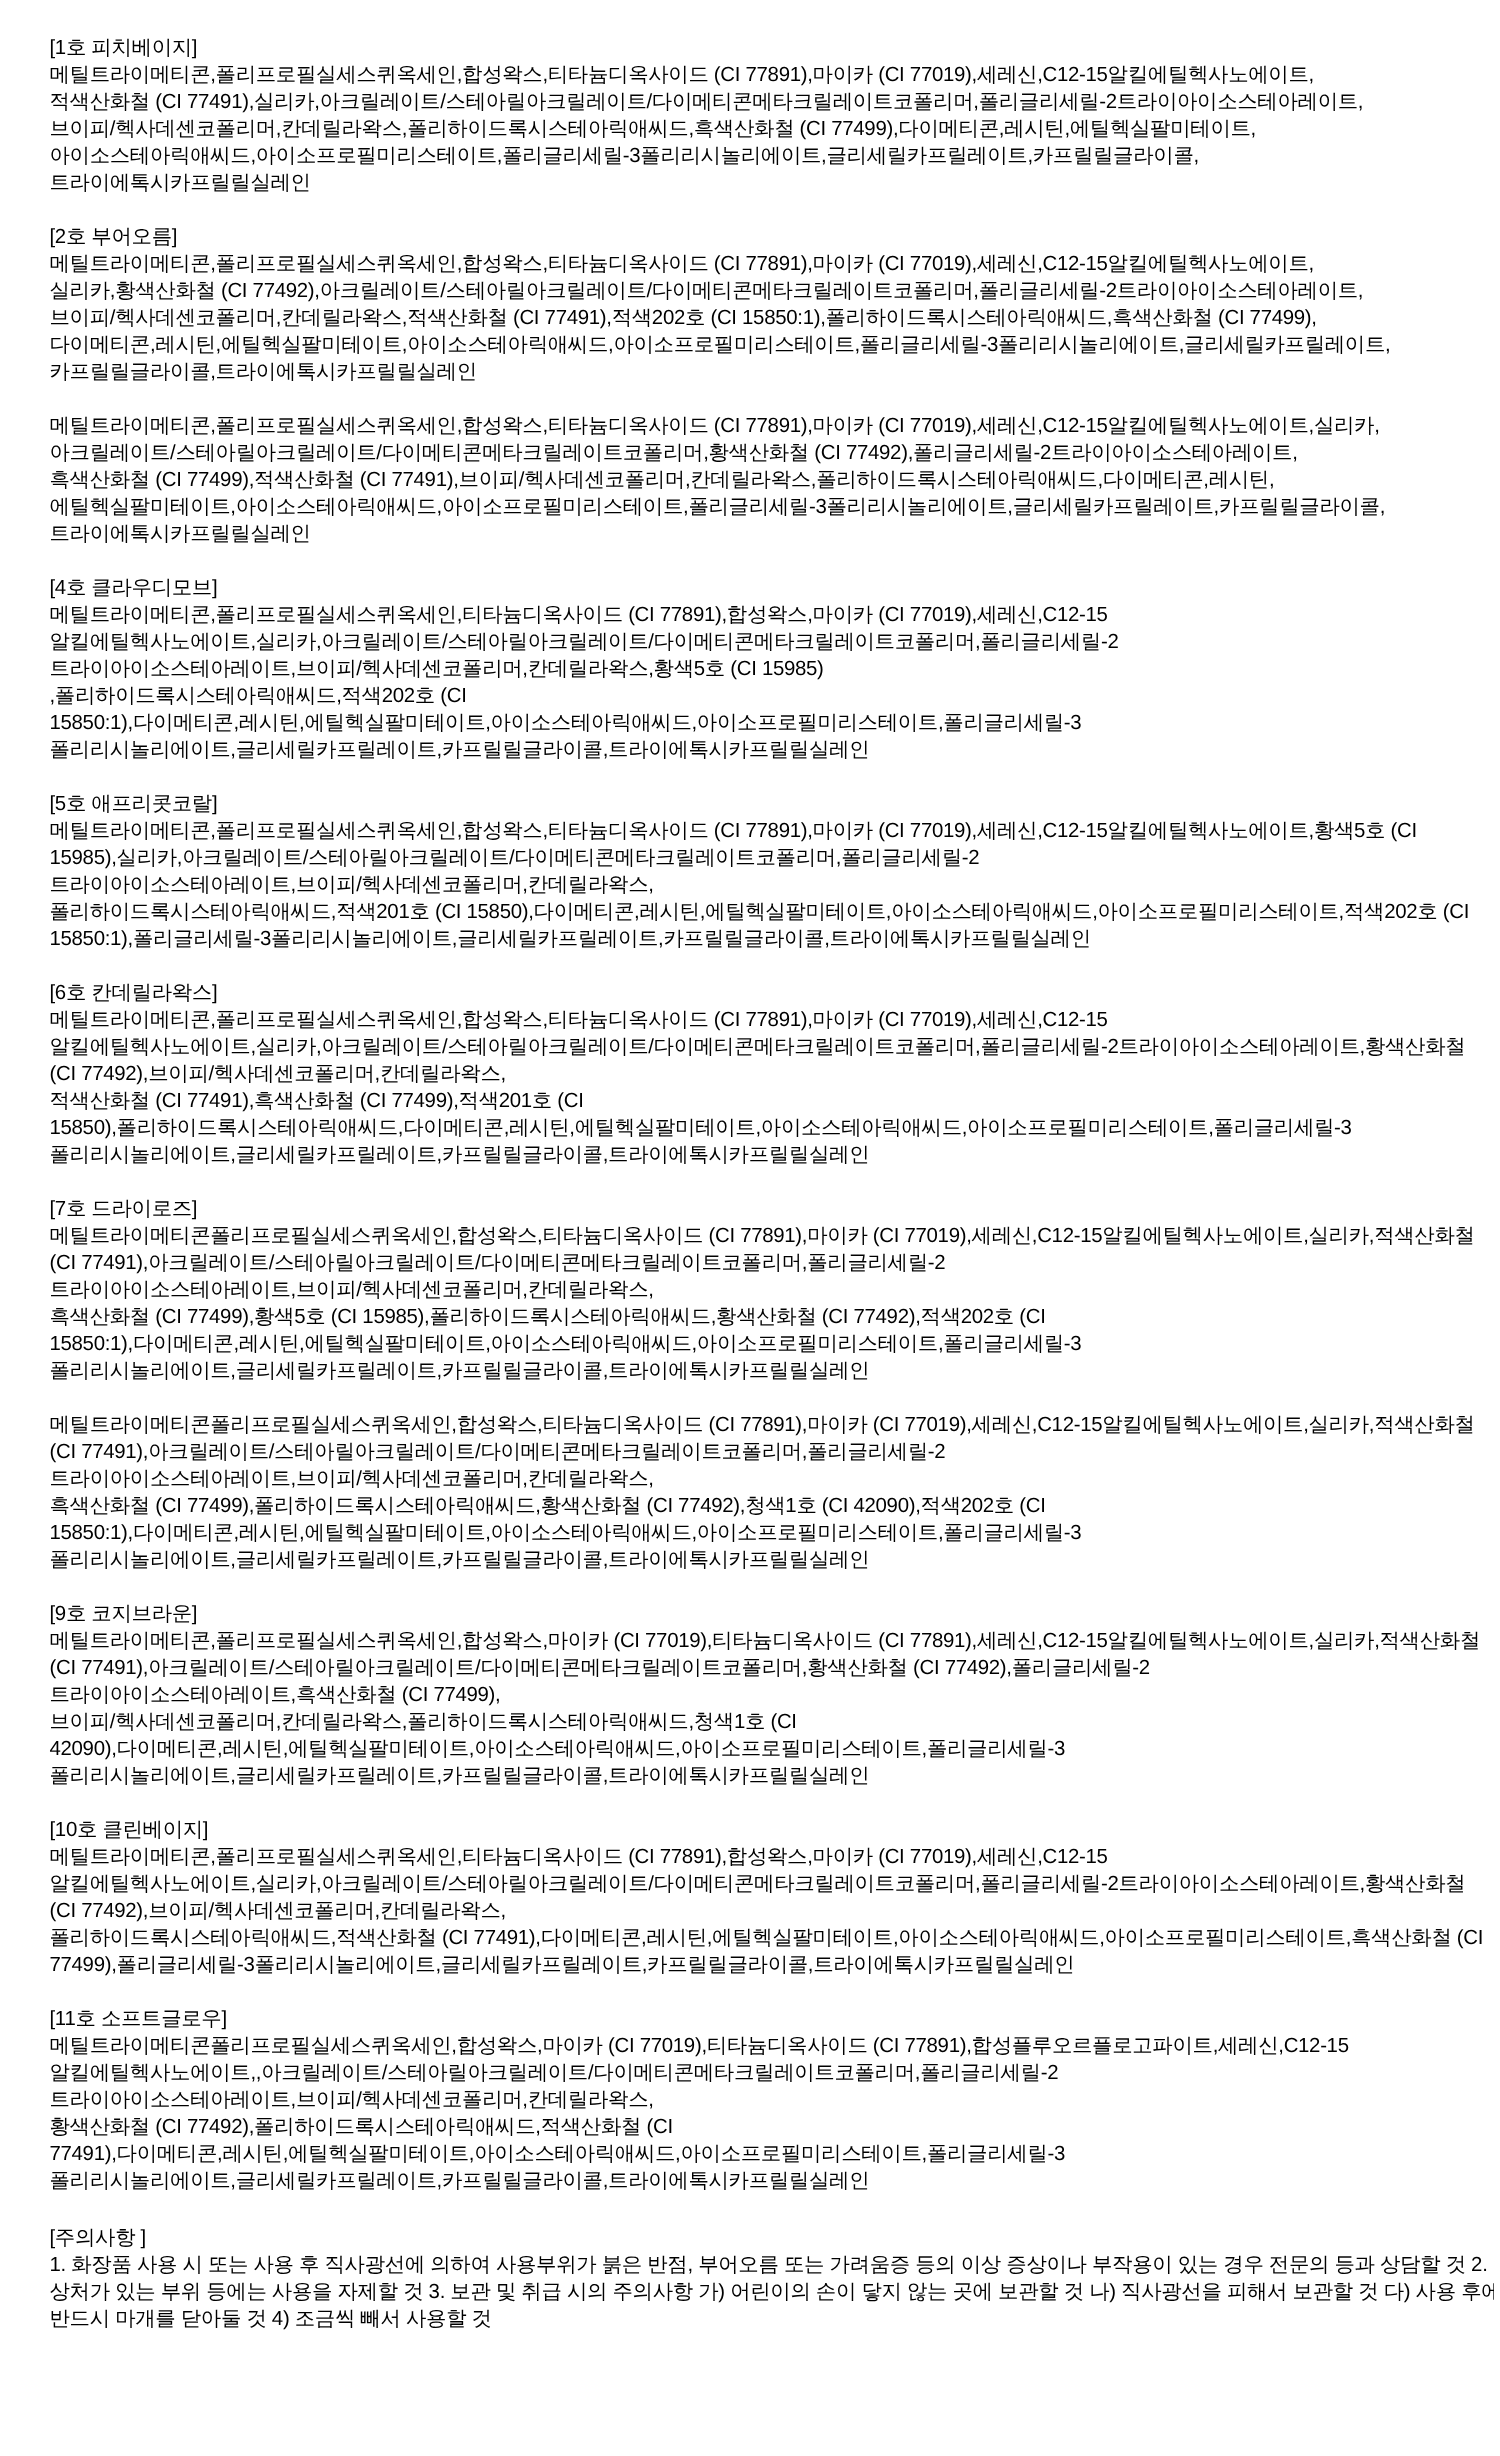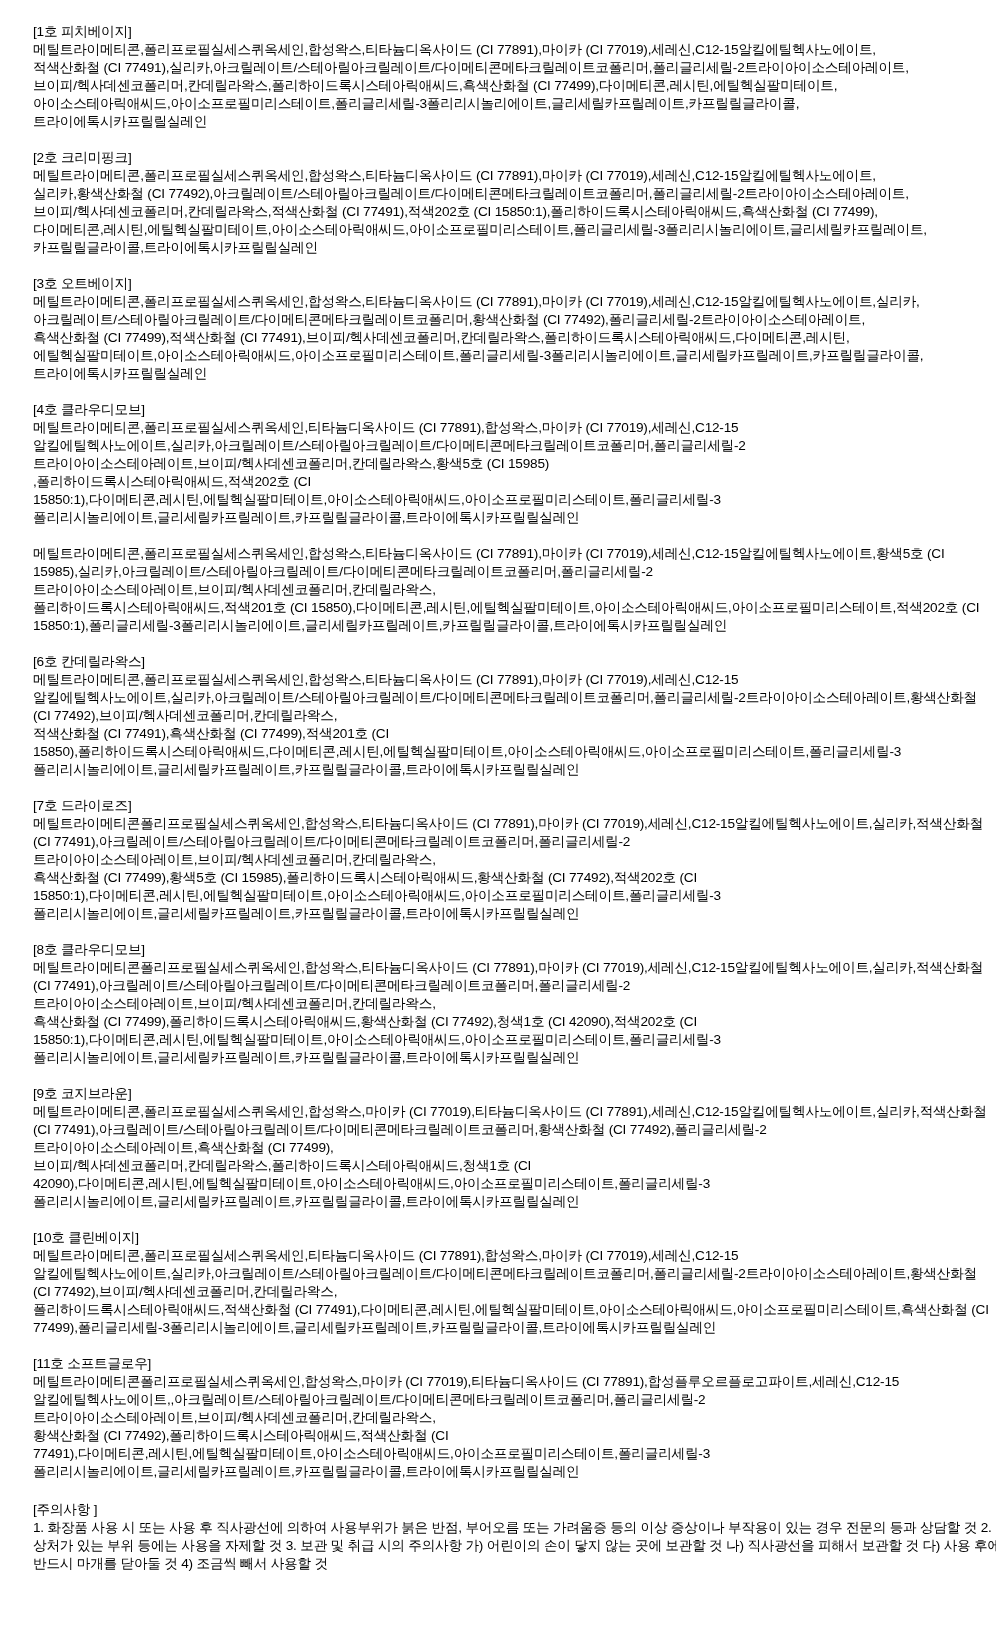--- a/index.html
+++ b/index.html
@@ -39,48 +39,48 @@
   <div class="section">
     <div class="section-title">[1호 피치베이지]</div>
     <div class="section-body">메틸트라이메티콘,폴리프로필실세스퀴옥세인,합성왁스,티타늄디옥사이드 (CI 77891),마이카 (CI 77019),세레신,C12-15알킬에틸헥사노에이트,
 적색산화철 (CI 77491),실리카,아크릴레이트/스테아릴아크릴레이트/다이메티콘메타크릴레이트코폴리머,폴리글리세릴-2트라이아이소스테아레이트,
 브이피/헥사데센코폴리머,칸데릴라왁스,폴리하이드록시스테아릭애씨드,흑색산화철 (CI 77499),다이메티콘,레시틴,에틸헥실팔미테이트,
 아이소스테아릭애씨드,아이소프로필미리스테이트,폴리글리세릴-3폴리리시놀리에이트,글리세릴카프릴레이트,카프릴릴글라이콜,
 트라이에톡시카프릴릴실레인</div>
   </div>
 
   <div class="section">
-    <div class="section-title">[2호 크리미핑크]</div>
+    <div class="section-title">[2호 부어오름]</div>
     <div class="section-body">메틸트라이메티콘,폴리프로필실세스퀴옥세인,합성왁스,티타늄디옥사이드 (CI 77891),마이카 (CI 77019),세레신,C12-15알킬에틸헥사노에이트,
 실리카,황색산화철 (CI 77492),아크릴레이트/스테아릴아크릴레이트/다이메티콘메타크릴레이트코폴리머,폴리글리세릴-2트라이아이소스테아레이트,
 브이피/헥사데센코폴리머,칸데릴라왁스,적색산화철 (CI 77491),적색202호 (CI 15850:1),폴리하이드록시스테아릭애씨드,흑색산화철 (CI 77499),
 다이메티콘,레시틴,에틸헥실팔미테이트,아이소스테아릭애씨드,아이소프로필미리스테이트,폴리글리세릴-3폴리리시놀리에이트,글리세릴카프릴레이트,
 카프릴릴글라이콜,트라이에톡시카프릴릴실레인</div>
   </div>
 
   <div class="section">
-    <div class="section-title">[3호 오트베이지]</div>
     <div class="section-body">메틸트라이메티콘,폴리프로필실세스퀴옥세인,합성왁스,티타늄디옥사이드 (CI 77891),마이카 (CI 77019),세레신,C12-15알킬에틸헥사노에이트,실리카,
 아크릴레이트/스테아릴아크릴레이트/다이메티콘메타크릴레이트코폴리머,황색산화철 (CI 77492),폴리글리세릴-2트라이아이소스테아레이트,
 흑색산화철 (CI 77499),적색산화철 (CI 77491),브이피/헥사데센코폴리머,칸데릴라왁스,폴리하이드록시스테아릭애씨드,다이메티콘,레시틴,
 에틸헥실팔미테이트,아이소스테아릭애씨드,아이소프로필미리스테이트,폴리글리세릴-3폴리리시놀리에이트,글리세릴카프릴레이트,카프릴릴글라이콜,
 트라이에톡시카프릴릴실레인</div>
   </div>
 
   <div class="section">
     <div class="section-title">[4호 클라우디모브]</div>
     <div class="section-body">메틸트라이메티콘,폴리프로필실세스퀴옥세인,티타늄디옥사이드 (CI 77891),합성왁스,마이카 (CI 77019),세레신,C12-15
 알킬에틸헥사노에이트,실리카,아크릴레이트/스테아릴아크릴레이트/다이메티콘메타크릴레이트코폴리머,폴리글리세릴-2
 트라이아이소스테아레이트,브이피/헥사데센코폴리머,칸데릴라왁스,황색5호 (CI 15985)
 ,폴리하이드록시스테아릭애씨드,적색202호 (CI
 15850:1),다이메티콘,레시틴,에틸헥실팔미테이트,아이소스테아릭애씨드,아이소프로필미리스테이트,폴리글리세릴-3
 폴리리시놀리에이트,글리세릴카프릴레이트,카프릴릴글라이콜,트라이에톡시카프릴릴실레인</div>
   </div>
 
   <div class="section">
+    <div class="section-title">[5호 애프리콧코랄]</div>
     <div class="section-body">메틸트라이메티콘,폴리프로필실세스퀴옥세인,합성왁스,티타늄디옥사이드 (CI 77891),마이카 (CI 77019),세레신,C12-15알킬에틸헥사노에이트,황색5호 (CI
 15985),실리카,아크릴레이트/스테아릴아크릴레이트/다이메티콘메타크릴레이트코폴리머,폴리글리세릴-2
 트라이아이소스테아레이트,브이피/헥사데센코폴리머,칸데릴라왁스,
 폴리하이드록시스테아릭애씨드,적색201호 (CI 15850),다이메티콘,레시틴,에틸헥실팔미테이트,아이소스테아릭애씨드,아이소프로필미리스테이트,적색202호 (CI
 15850:1),폴리글리세릴-3폴리리시놀리에이트,글리세릴카프릴레이트,카프릴릴글라이콜,트라이에톡시카프릴릴실레인</div>
   </div>
 
   <div class="section">
     <div class="section-title">[6호 칸데릴라왁스]</div>
     <div class="section-body">메틸트라이메티콘,폴리프로필실세스퀴옥세인,합성왁스,티타늄디옥사이드 (CI 77891),마이카 (CI 77019),세레신,C12-15
@@ -95,21 +95,20 @@
     <div class="section-title">[7호 드라이로즈]</div>
     <div class="section-body">메틸트라이메티콘폴리프로필실세스퀴옥세인,합성왁스,티타늄디옥사이드 (CI 77891),마이카 (CI 77019),세레신,C12-15알킬에틸헥사노에이트,실리카,적색산화철
 (CI 77491),아크릴레이트/스테아릴아크릴레이트/다이메티콘메타크릴레이트코폴리머,폴리글리세릴-2
 트라이아이소스테아레이트,브이피/헥사데센코폴리머,칸데릴라왁스,
 흑색산화철 (CI 77499),황색5호 (CI 15985),폴리하이드록시스테아릭애씨드,황색산화철 (CI 77492),적색202호 (CI
 15850:1),다이메티콘,레시틴,에틸헥실팔미테이트,아이소스테아릭애씨드,아이소프로필미리스테이트,폴리글리세릴-3
 폴리리시놀리에이트,글리세릴카프릴레이트,카프릴릴글라이콜,트라이에톡시카프릴릴실레인</div>
   </div>
 
   <div class="section">
-    <div class="section-title">[8호 클라우디모브]</div>
     <div class="section-body">메틸트라이메티콘폴리프로필실세스퀴옥세인,합성왁스,티타늄디옥사이드 (CI 77891),마이카 (CI 77019),세레신,C12-15알킬에틸헥사노에이트,실리카,적색산화철
 (CI 77491),아크릴레이트/스테아릴아크릴레이트/다이메티콘메타크릴레이트코폴리머,폴리글리세릴-2
 트라이아이소스테아레이트,브이피/헥사데센코폴리머,칸데릴라왁스,
 흑색산화철 (CI 77499),폴리하이드록시스테아릭애씨드,황색산화철 (CI 77492),청색1호 (CI 42090),적색202호 (CI
 15850:1),다이메티콘,레시틴,에틸헥실팔미테이트,아이소스테아릭애씨드,아이소프로필미리스테이트,폴리글리세릴-3
 폴리리시놀리에이트,글리세릴카프릴레이트,카프릴릴글라이콜,트라이에톡시카프릴릴실레인</div>
   </div>
 
   <div class="section">
     <div class="section-title">[9호 코지브라운]</div>

